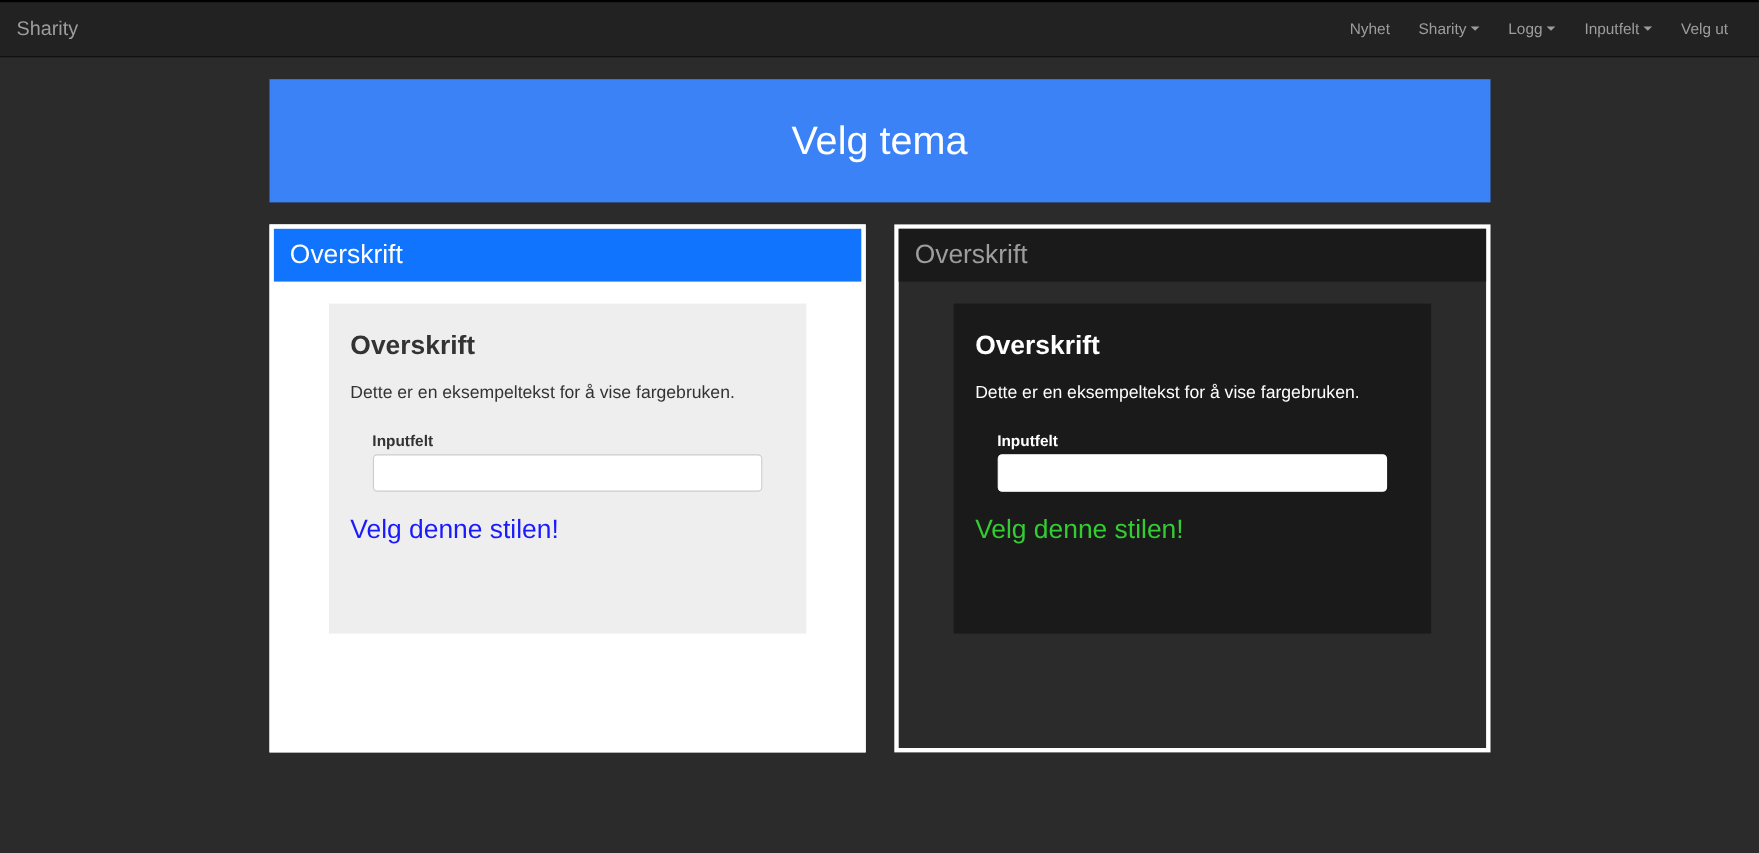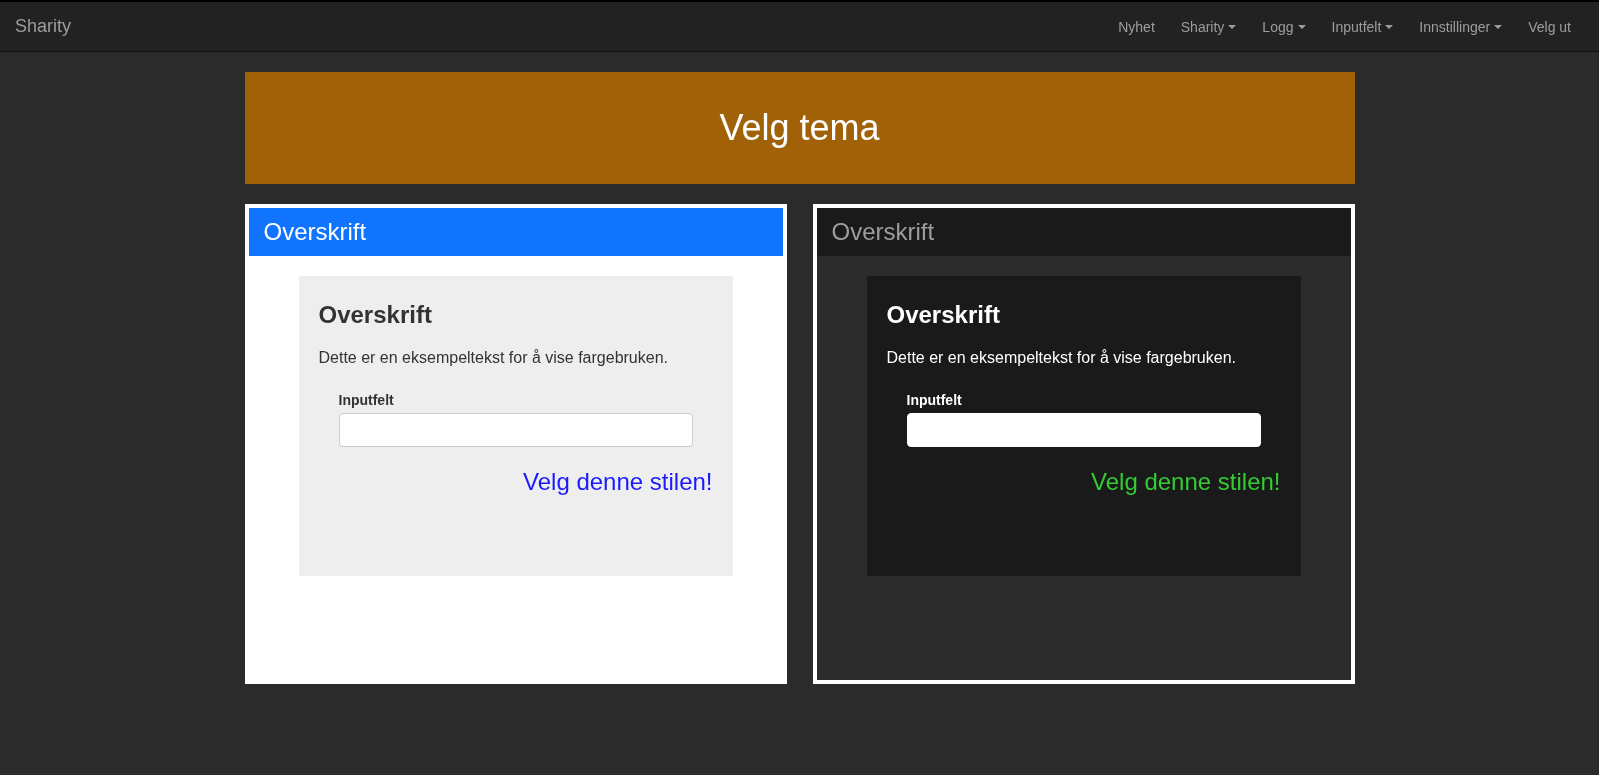--- a/index.html
+++ b/index.html
@@ -54,21 +54,21 @@
       border-right: 4px solid transparent;
       border-top: 4px solid #9d9d9d;
       vertical-align: middle;
     }
     .container {
       max-width: 1140px;
       margin: 0 auto;
       padding: 20px 15px;
     }
     .page-header {
-      background-color: #a16207;
+      background-color: #3b82f6;
       padding: 35px 20px;
       text-align: center;
       margin-bottom: 20px;
     }
     .page-header h1 {
       font-size: 36px;
       font-weight: 500;
       color: #fff;
     }
     .row {
@@ -142,21 +142,21 @@
       background-color: #fff;
       border: 1px solid #ccc;
       border-radius: 4px;
       padding: 6px 12px;
       font-size: 14px;
     }
     .theme-dark .form-group input {
       border: 1px solid #fff;
     }
     .select-link {
-      text-align: right;
+      text-align: left;
       font-size: 24px;
       cursor: pointer;
       margin-top: 5px;
     }
     .theme-light .select-link {
       color: #1a1aff;
     }
     .theme-dark .select-link {
       color: #33cc33;
     }
@@ -180,26 +180,20 @@
     </li>
     <li>
       <a>
           <span>Logg</span>
           <span class="caret"></span>
         </a>
     </li>
     <li>
       <a>
           <span>Inputfelt</span>
-          <span class="caret"></span>
-        </a>
-    </li>
-    <li>
-      <a>
-          <span>Innstillinger</span>
           <span class="caret"></span>
         </a>
     </li>
     <li>
       <a>
           <span>Velg ut</span>
         </a>
     </li>
   </ul>
 </nav>

